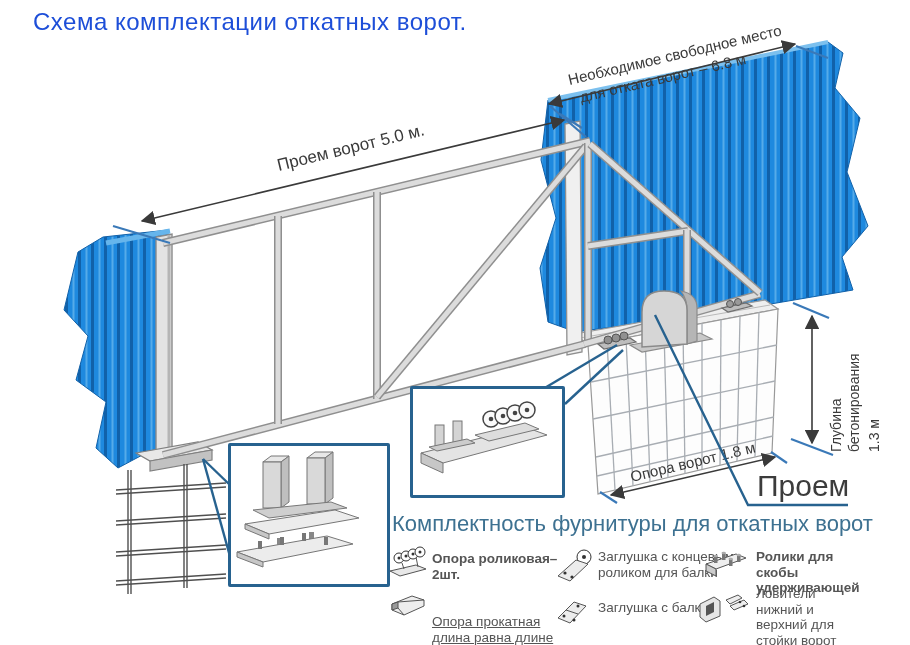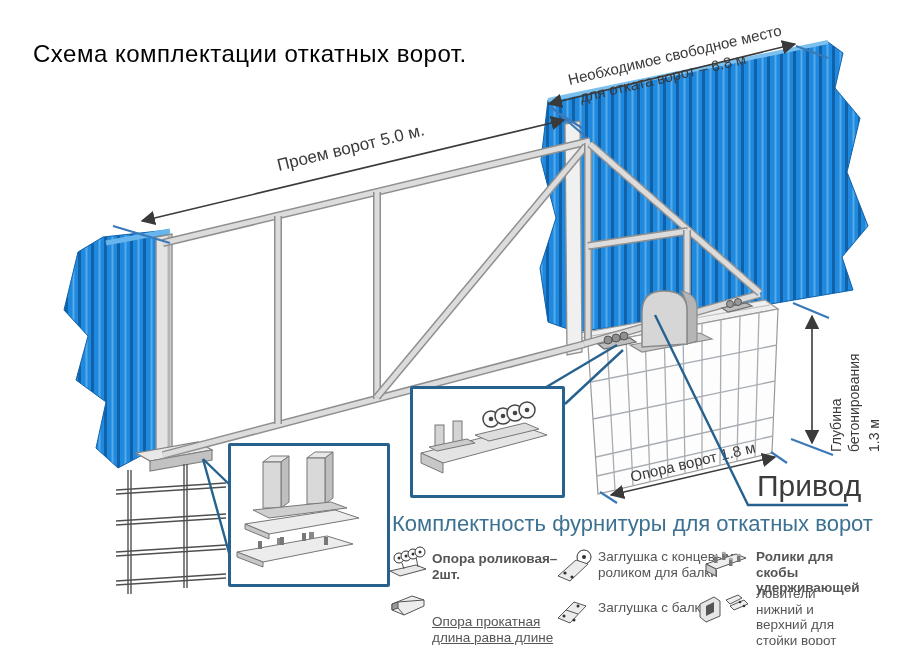--- a/index.html
+++ b/index.html
@@ -9,21 +9,21 @@
 
   .m-edge{stroke:#8f8f8f;stroke-width:8;fill:none;}
   .m-core{stroke:#dcdcdc;stroke-width:5;fill:none;}
   .dim{stroke:#3a3a3a;stroke-width:1.6;}
   .tick{stroke:#3a79b8;stroke-width:2.2;}
   .callout{stroke:#27628f;stroke-width:2.4;fill:none;}
   .mesh{stroke:#a8adb3;stroke-width:1.3;}
   .dimtext{fill:#3a3a3a;font-family:"Liberation Sans",sans-serif;}
 
   .ov{position:absolute;}
-  #title{left:33px;top:40px;font-size:24px;letter-spacing:.5px;color:#000000;}
+  #title{left:33px;top:8px;font-size:24px;letter-spacing:.5px;color:#1d4ed8;}
   #drive-label{left:757px;top:469px;font-size:30px;color:#3c3c3c;}
   #depth-label{left:828px;top:452px;width:110px;font-size:14px;line-height:1.25;
                transform:rotate(-90deg);transform-origin:0 0;color:#3a3a3a;}
   #depth-label .v{margin-top:3px;}
 
   .inset{position:absolute;background:#fff;border:3px solid #27628f;border-radius:2px;}
   #inset-catcher{left:228px;top:443px;width:156px;height:138px;}
   #inset-carriage{left:410px;top:386px;width:149px;height:106px;}
 
   #legend-heading{left:392px;top:511px;font-size:22px;color:#3d7191;}
@@ -179,21 +179,21 @@
     <line class="callout" x1="203" y1="459" x2="231" y2="486"></line>
     <line class="callout" x1="203" y1="459" x2="231" y2="560"></line>
     <line class="callout" x1="543" y1="389" x2="617" y2="345"></line>
     <line class="callout" x1="565" y1="404" x2="623" y2="350"></line>
     <polyline class="callout" points="655,315 748,505 848,505"></polyline>
   </g>
 </svg>
 
 <div id="title" class="ov">Схема комплектации откатных ворот.</div>
 
-<div id="drive-label" class="ov">Привод</div>
+<div id="drive-label" class="ov">Проем</div>
 
 <div id="depth-label" class="ov">
   <div>Глубина бетонирования</div>
   <div class="v">1.3 м</div>
 </div>
 
 <div id="inset-catcher" class="inset">
   <svg width="150" height="132" viewBox="0 0 150 132">
     <polygon points="32,16 40,10 58,10 50,16" fill="#e8e8e8" stroke="#777"></polygon>
     <polygon points="50,16 58,10 58,56 50,62" fill="#bfbfbf" stroke="#777"></polygon>

